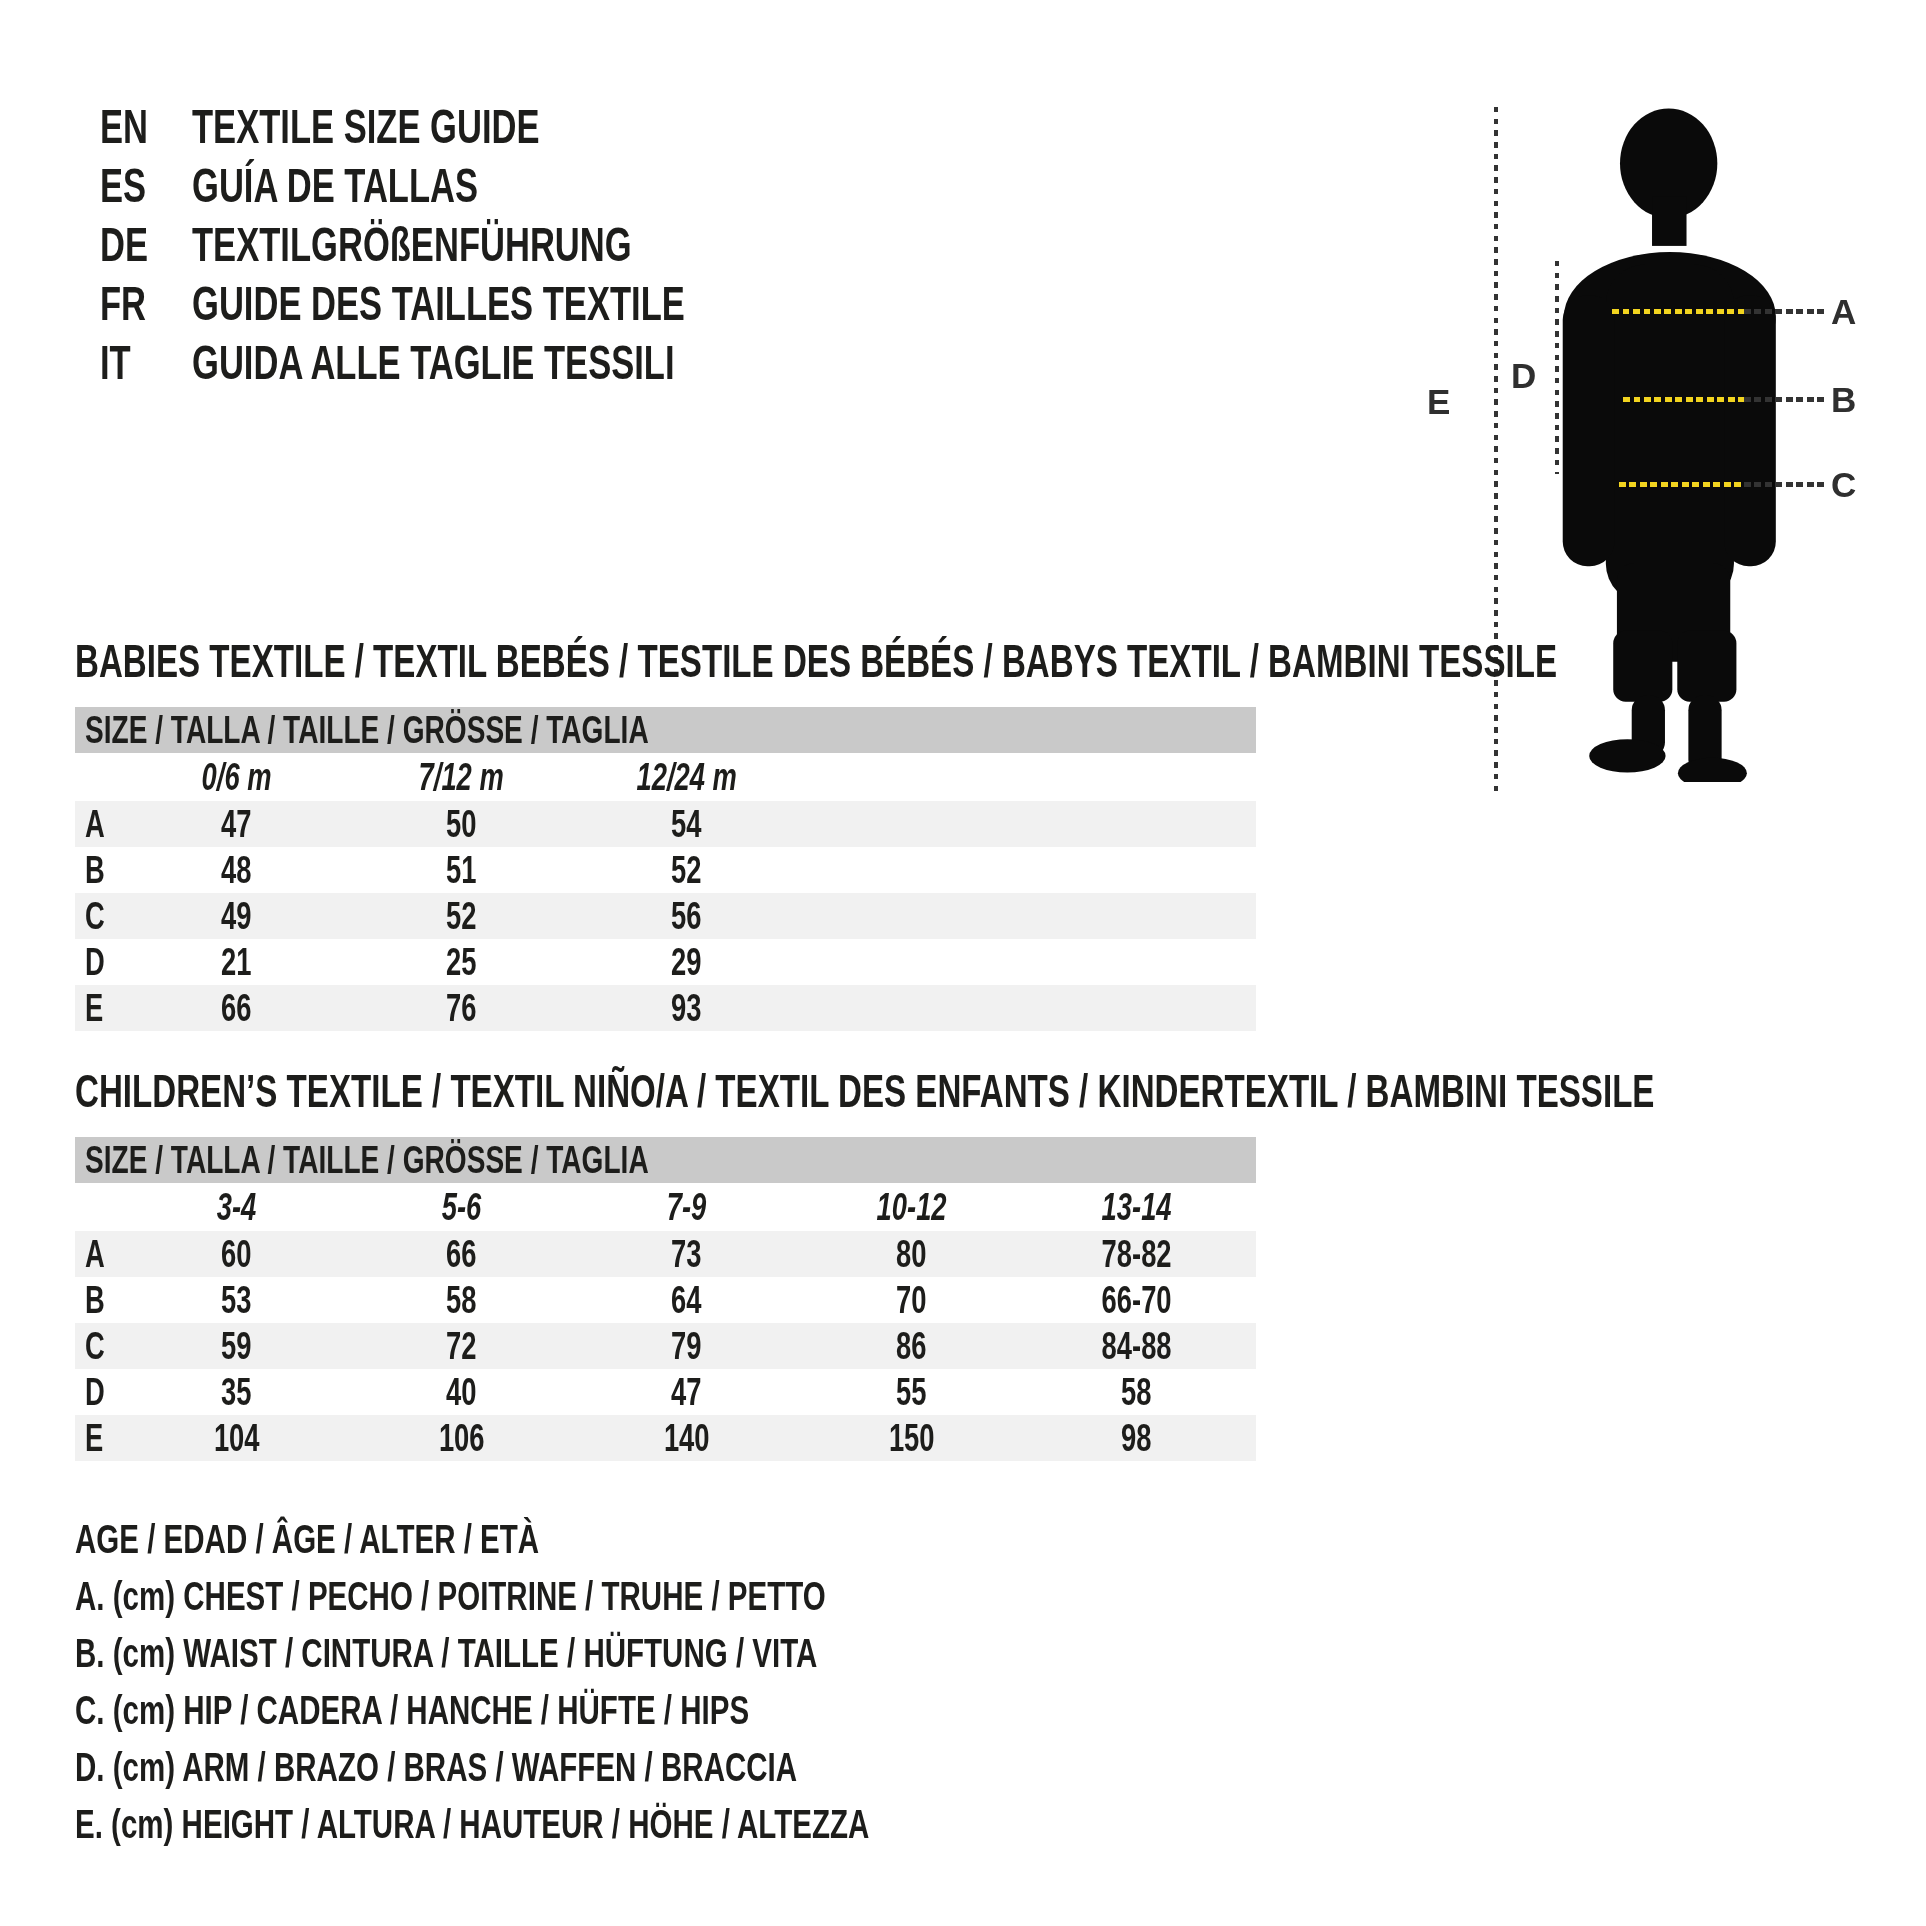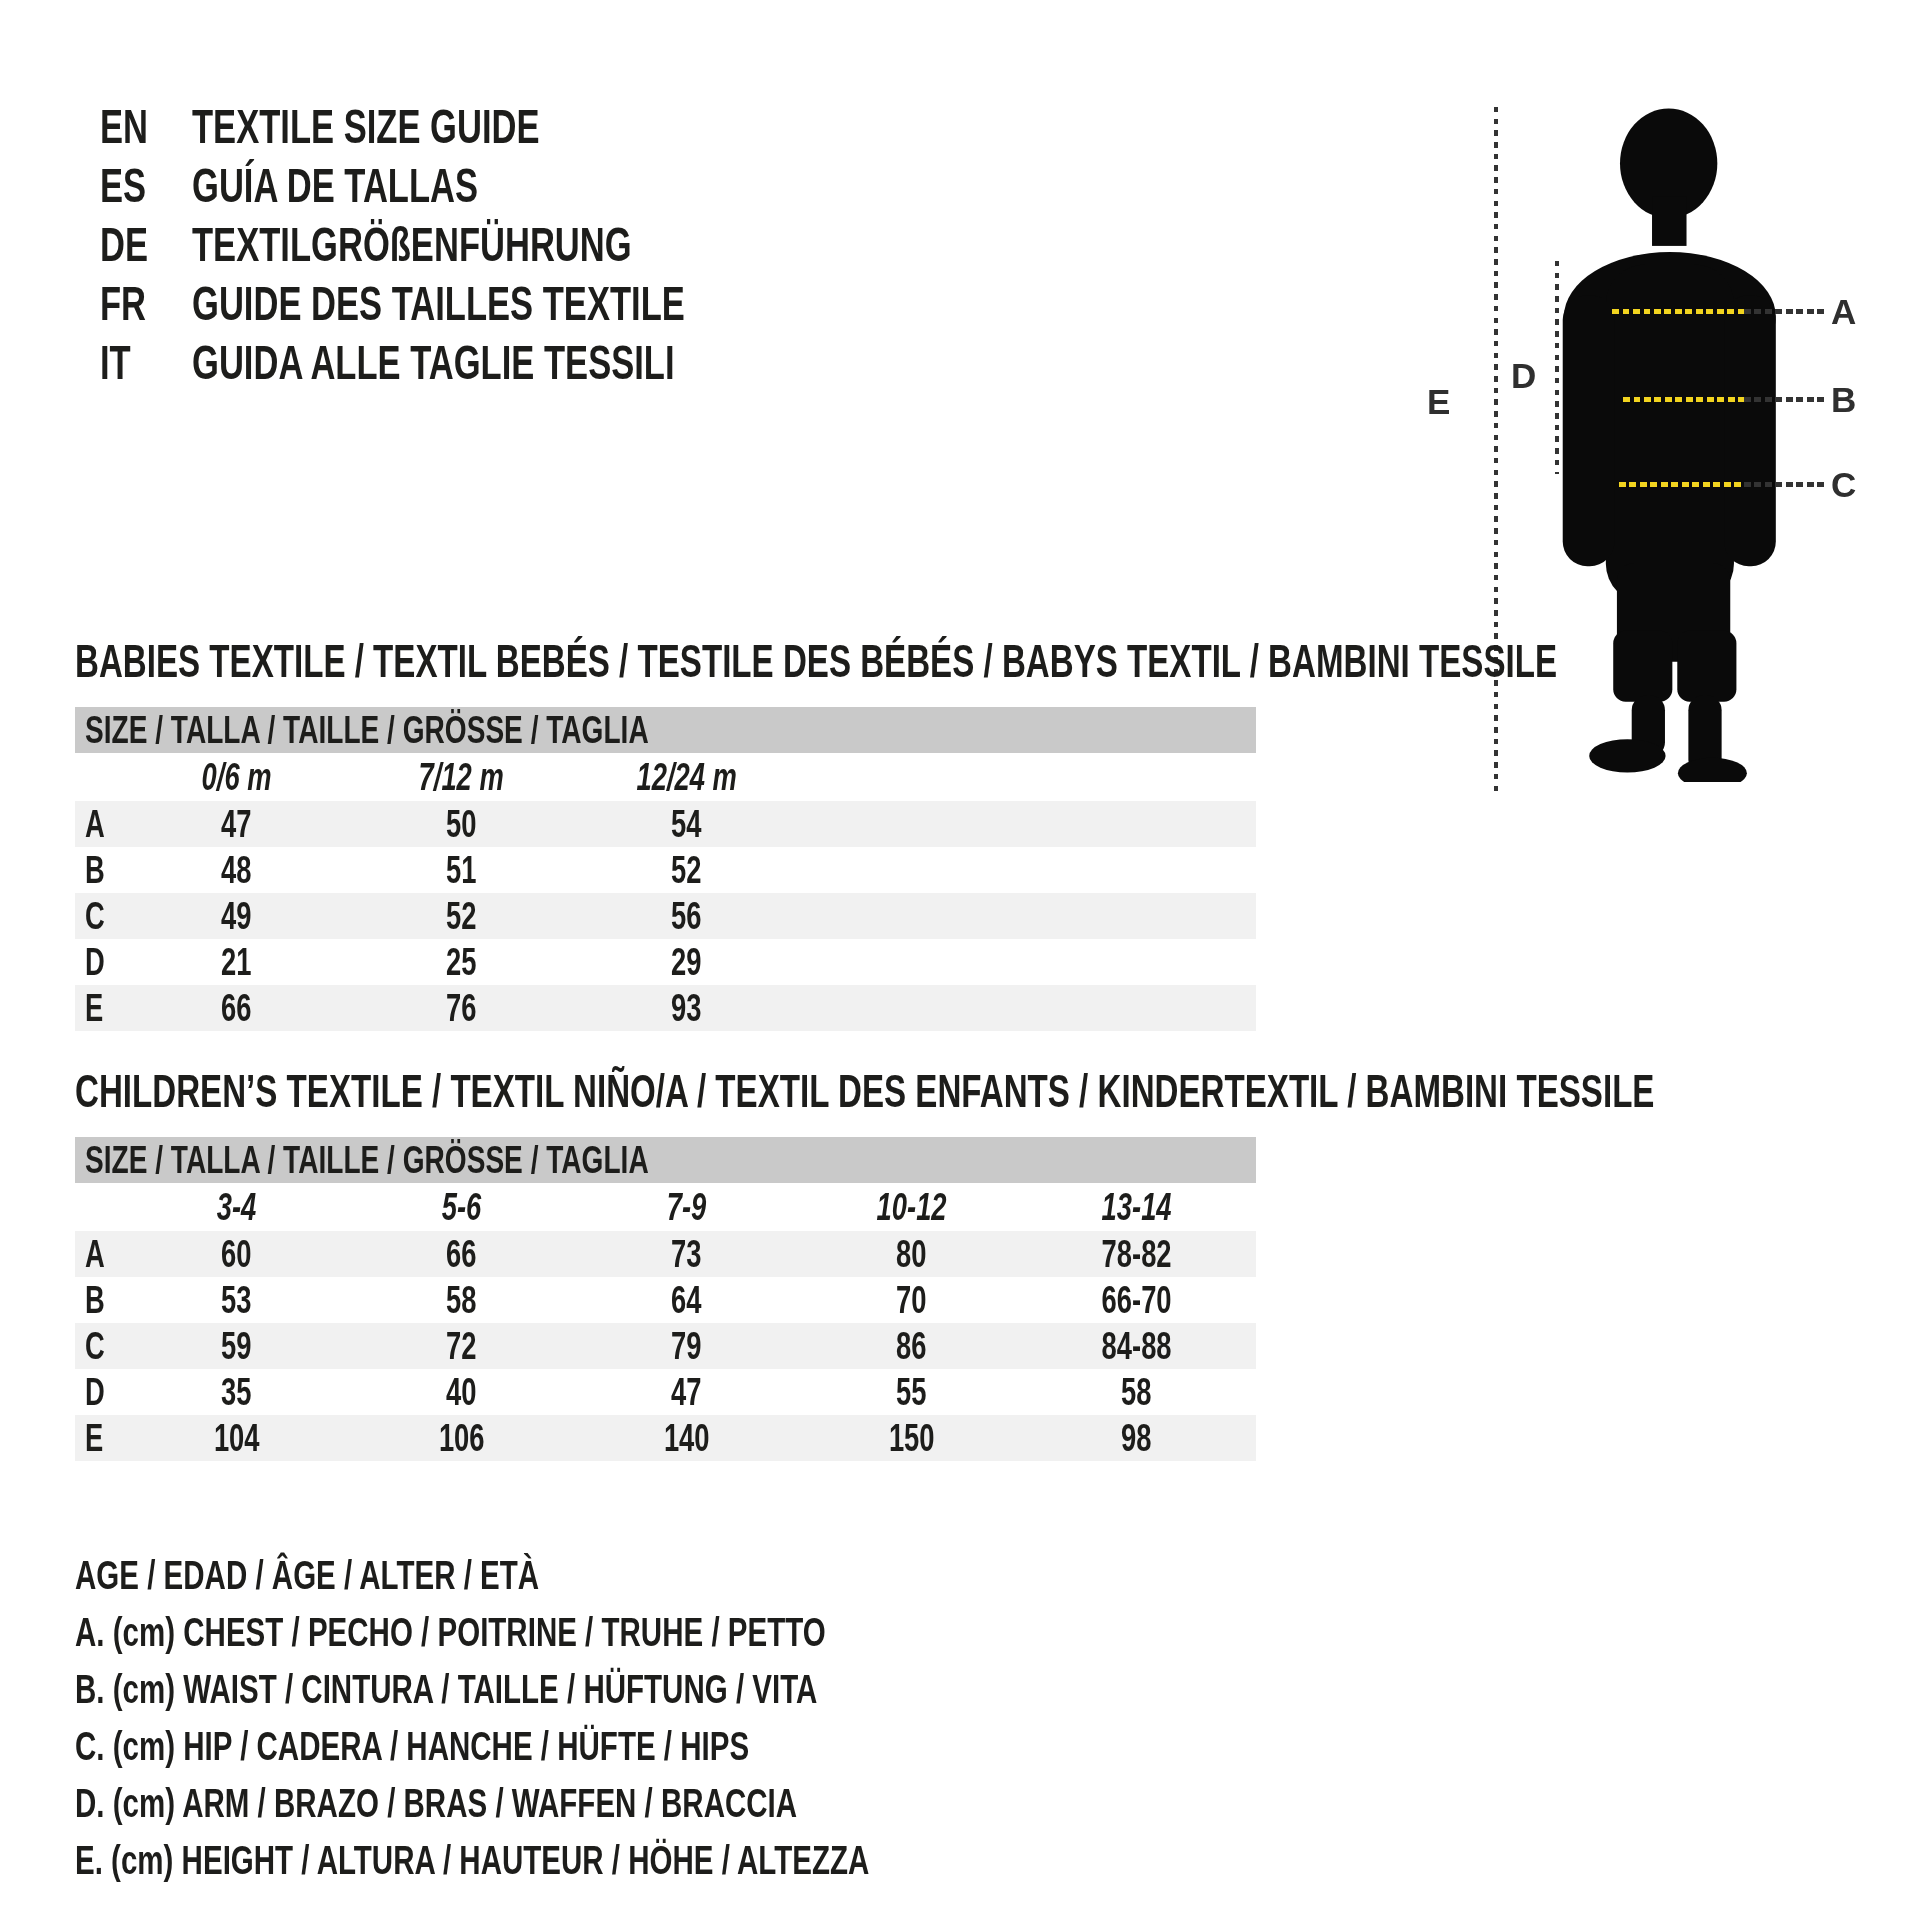--- a/index.html
+++ b/index.html
@@ -31,21 +31,21 @@
   
   .table{position:absolute;left:75px;width:1181px;}
   .t-sizehead{height:46px;background:var(--size-header-bg);display:flex;align-items:center;padding-left:10px;font-size:39px;font-weight:700;text-align:right;}
   .t-cols{height:48px;display:flex;align-items:center;font-size:38px;font-weight:700;font-style:italic;}
   .t-row{height:46px;display:flex;align-items:center;font-size:38px;font-weight:700;}
   .t-row.alt{background:var(--row-alt-bg);}
   .cell-label{width:49px;padding-left:10px;text-align:left;}
   .cell{width:225px;text-align:center;}
 
   
-  .legend{position:absolute;left:75px;top:1547px;}
+  .legend{position:absolute;left:75px;top:1511px;}
   .legend-line{height:57px;display:flex;align-items:center;font-size:41px;font-weight:700;}
 
   
   .vline{position:absolute;width:4.3px;background-image:repeating-linear-gradient(to bottom,var(--measure-dark) 0 5.5px,transparent 5.5px 11.7px);}
   .e-line{left:1494px;top:107px;height:689px;}
   .d-line{left:1555px;top:261px;height:213px;}
   .hdash{position:absolute;height:5px;}
   .hdash.yellow{background-image:repeating-linear-gradient(to right,var(--measure-yellow) 0 6.8px,transparent 6.8px 10.5px);}
   .hdash.dark{background-image:repeating-linear-gradient(to right,var(--measure-dark) 0 6.8px,transparent 6.8px 10.5px);}
   .a-yellow{left:1612px;top:309px;width:132px;}

